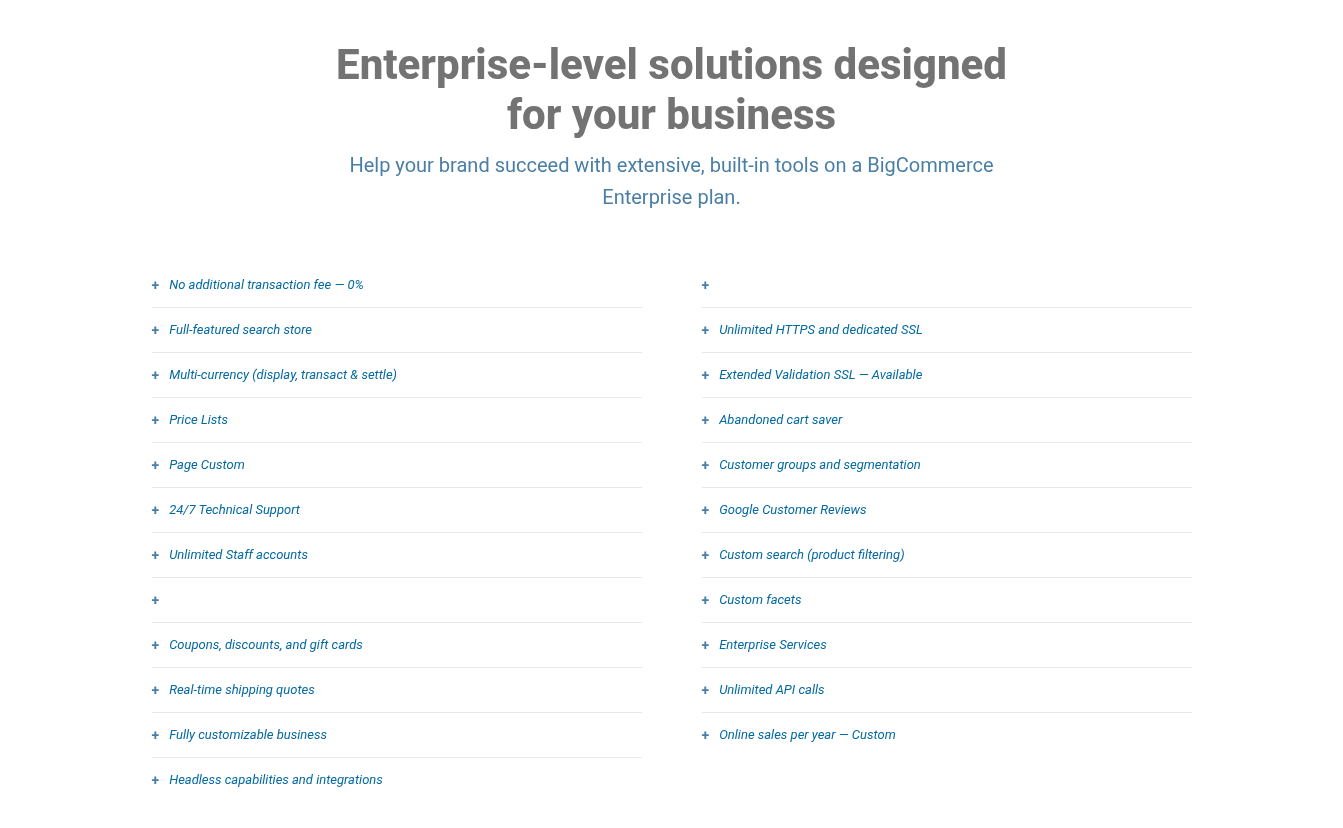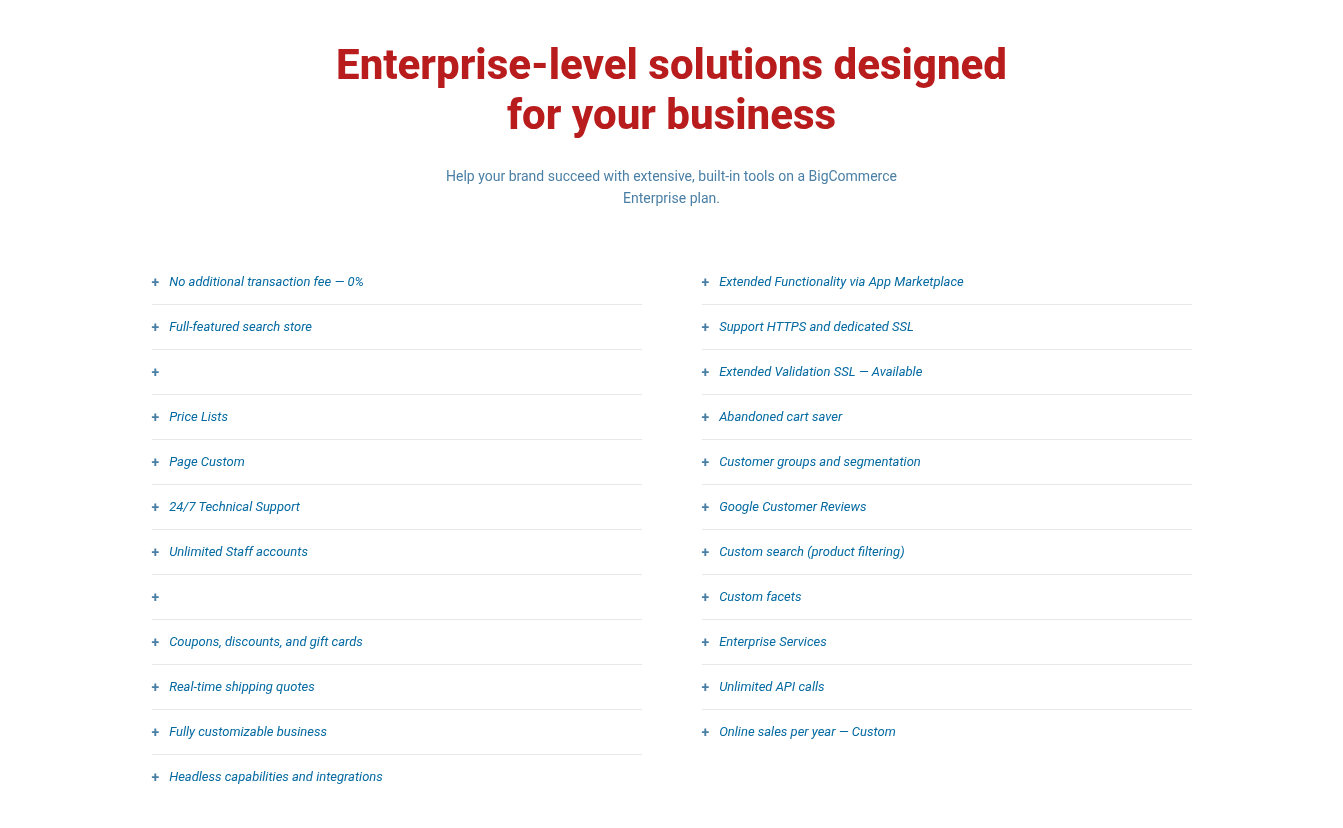--- a/index.html
+++ b/index.html
@@ -20,27 +20,27 @@
 
     .page-container {
       max-width: 1100px;
       width: 100%;
       text-align: center;
     }
 
     .heading {
       font-size: 42px;
       font-weight: 800;
-      color: #b91c1c;
+      color: #737373;
       line-height: 1.2;
-      margin-bottom: 24px;
+      margin-bottom: 8px;
     }
 
     .subtitle {
-      font-size: 14px;
+      font-size: 20px;
       color: #4a7fa5;
       line-height: 1.6;
       margin-bottom: 50px;
     }
 
     .features-grid {
       display: grid;
       grid-template-columns: 1fr 1fr;
       gap: 0;
       text-align: left;
@@ -87,20 +87,21 @@
         <div class="feature-item">
       <span class="bullet">+</span>
       <span class="feature-text">No additional transaction fee — 0%</span>
     </div>
         <div class="feature-item">
       <span class="bullet">+</span>
       <span class="feature-text">Full-featured search store</span>
     </div>
         <div class="feature-item">
       <span class="bullet">+</span>
+      <span class="feature-text">Multi-currency (display, transact &amp; settle)</span>
     </div>
         <div class="feature-item">
       <span class="bullet">+</span>
       <span class="feature-text">Price Lists</span>
     </div>
         <div class="feature-item">
       <span class="bullet">+</span>
       <span class="feature-text">Page Custom</span>
     </div>
         <div class="feature-item">
@@ -127,25 +128,24 @@
       <span class="feature-text">Fully customizable business</span>
     </div>
         <div class="feature-item">
       <span class="bullet">+</span>
       <span class="feature-text">Headless capabilities and integrations</span>
     </div>
       </div>
     <div class="feature-column" id="right-col">
         <div class="feature-item">
       <span class="bullet">+</span>
-      <span class="feature-text">Extended Functionality via App Marketplace</span>
     </div>
         <div class="feature-item">
       <span class="bullet">+</span>
-      <span class="feature-text">Support HTTPS and dedicated SSL</span>
+      <span class="feature-text">Unlimited HTTPS and dedicated SSL</span>
     </div>
         <div class="feature-item">
       <span class="bullet">+</span>
       <span class="feature-text">Extended Validation SSL — Available</span>
     </div>
         <div class="feature-item">
       <span class="bullet">+</span>
       <span class="feature-text">Abandoned cart saver</span>
     </div>
         <div class="feature-item">

